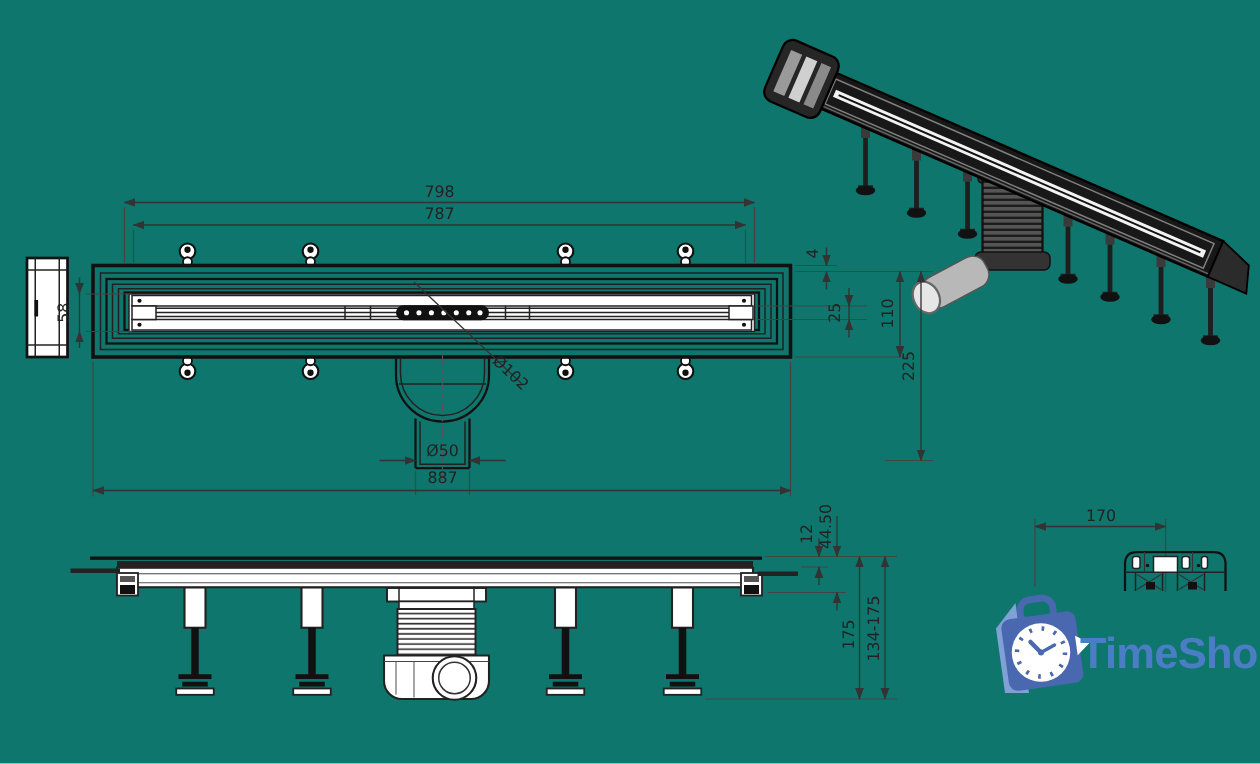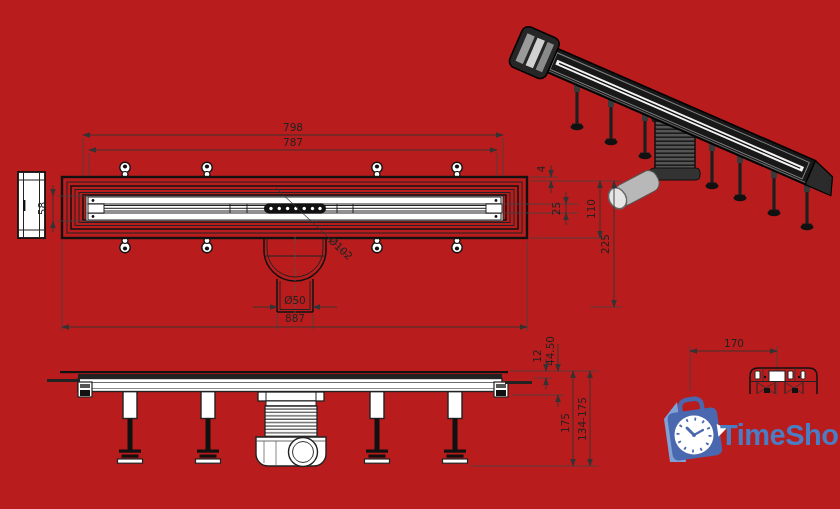--- a/index.html
+++ b/index.html
@@ -1,16 +1,16 @@
 <!DOCTYPE html>
 <html><head>
 <meta charset="utf-8">
 <style>
   html,body{margin:0;padding:0;background:#fff;}
-  .canvas{position:relative;width:840px;height:509px;background:#b91c1c;overflow:hidden;
+  .canvas{position:relative;width:840px;height:509px;background:#0f766e;overflow:hidden;
           font-family:"DejaVu Sans", sans-serif;}
   svg{display:block;}
   .lbl{font:10.5px "DejaVu Sans", sans-serif; fill:#222;}
   .logo-text{font:bold 29px "Liberation Sans", sans-serif; fill:#4a7dc3; letter-spacing:-0.5px;}
   .dim{stroke:#333;stroke-width:0.9;fill:none;}
   .ext{stroke:#444;stroke-width:0.8;fill:none;}
   .thin{stroke:#222;stroke-width:1;fill:none;}
   .med{stroke:#111;stroke-width:1.5;fill:none;}
   .thick{stroke:#111;stroke-width:2.4;fill:none;}
 </style>

